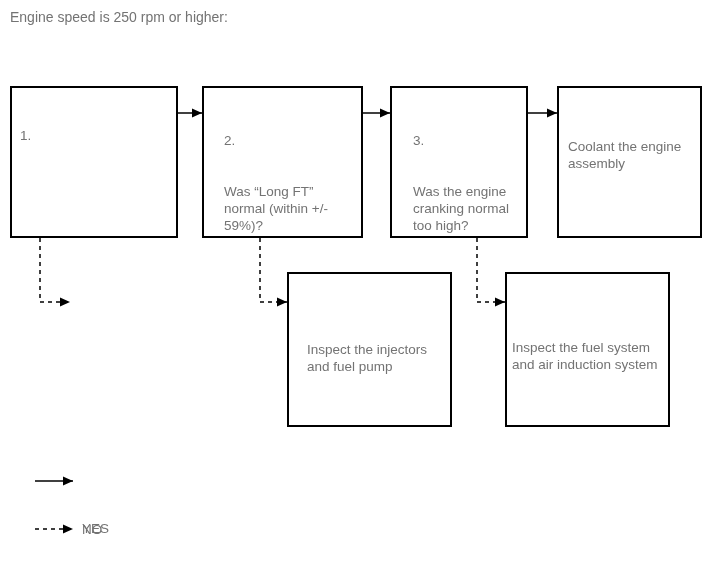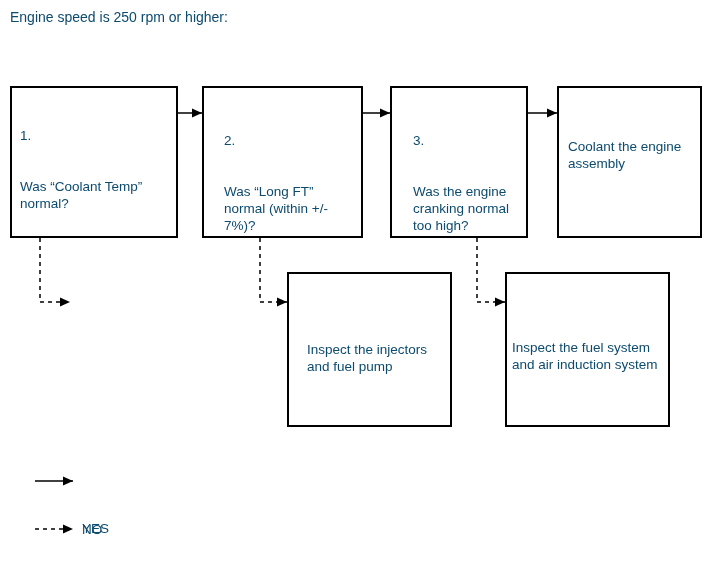--- a/index.html
+++ b/index.html
@@ -6,21 +6,21 @@
     margin: 0;
     padding: 0;
     background: #ffffff;
   }
   .canvas {
     position: relative;
     width: 713px;
     height: 581px;
     background: #ffffff;
     font-family: "Liberation Sans", "DejaVu Sans", sans-serif;
-    color: #0c4a6e;
+    color: #737373;
     overflow: hidden;
   }
   .title {
     position: absolute;
     left: 10px;
     top: 9px;
     font-size: 14px;
     line-height: 17px;
     white-space: pre;
   }
@@ -78,29 +78,27 @@
     <polyline points="40,238 40,302 70,302" fill="none" stroke="#000000" stroke-width="1.5" stroke-dasharray="4,4" marker-end="url(#ah)"></polyline>
     <polyline points="260,238 260,302 287,302" fill="none" stroke="#000000" stroke-width="1.5" stroke-dasharray="4,4" marker-end="url(#ah)"></polyline>
     <polyline points="477,238 477,302 505,302" fill="none" stroke="#000000" stroke-width="1.5" stroke-dasharray="4,4" marker-end="url(#ah)"></polyline>
 
     <line x1="35" y1="481" x2="73" y2="481" stroke="#000000" stroke-width="1.5" marker-end="url(#ah)"></line>
     <line x1="35" y1="529" x2="73" y2="529" stroke="#000000" stroke-width="1.5" stroke-dasharray="4,4" marker-end="url(#ah)"></line>
   </svg>
 
   <div class="box b1">
     <div>1.</div>
-    <div>Was “Coolant Temp”
-normal?</div>
   </div>
 
   <div class="box b2">
     <div>2.</div>
     <div>Was “Long FT”
 normal (within +/-
-7%)?</div>
+59%)?</div>
   </div>
 
   <div class="box b3">
     <div>3.</div>
     <div>Was the engine
 cranking normal
 too high?</div>
   </div>
 
   <div class="box b4">

